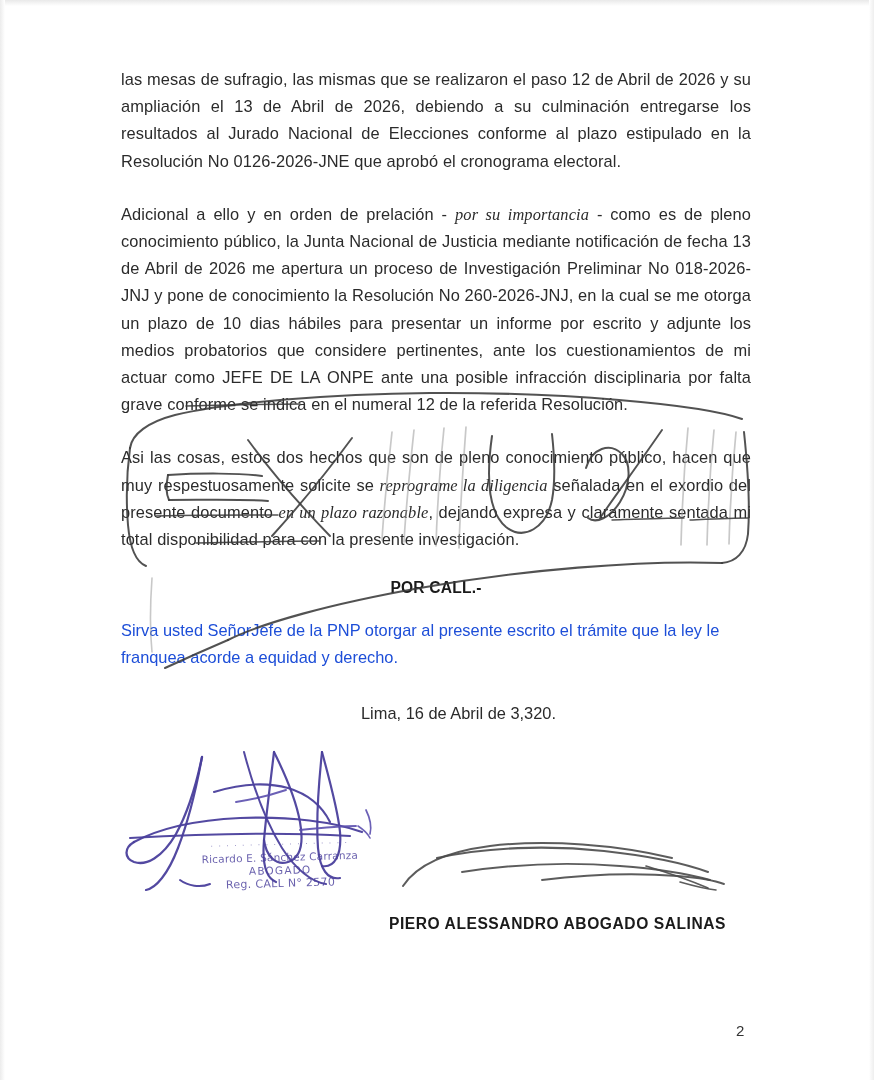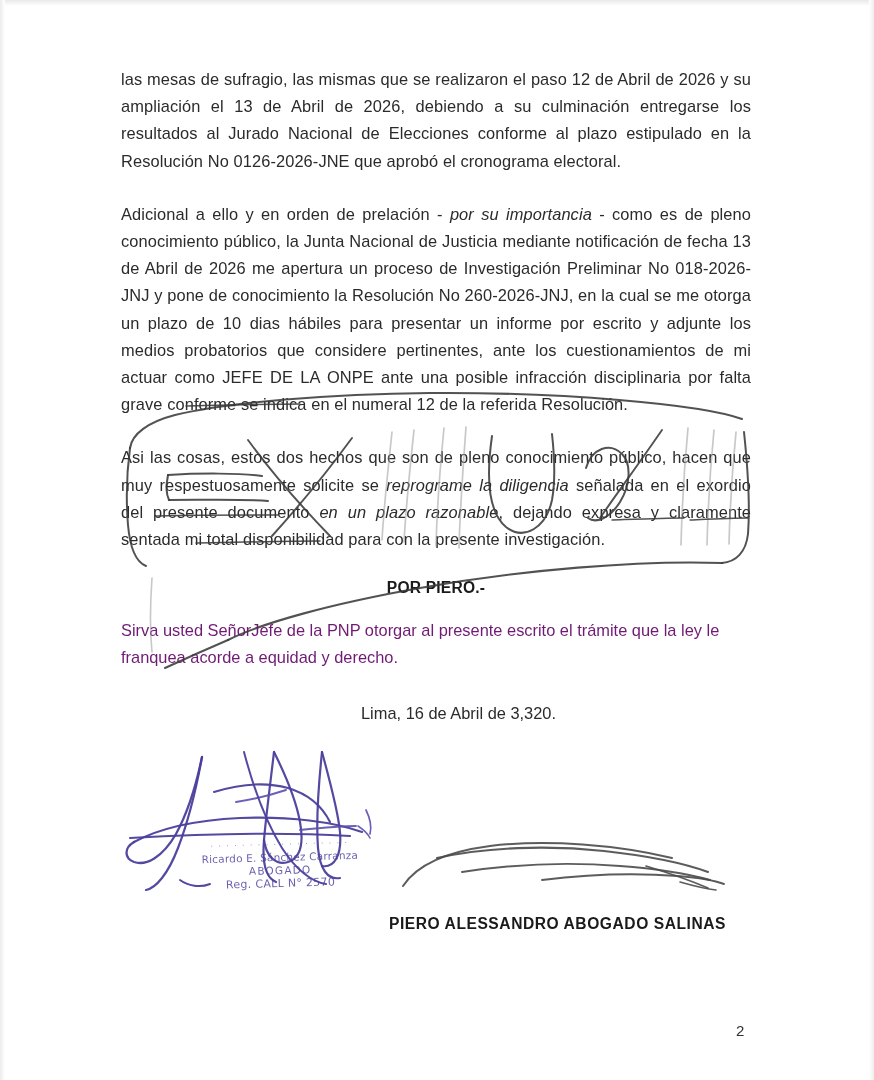--- a/index.html
+++ b/index.html
@@ -53,37 +53,37 @@
     margin: 0 0 26px 0;
     font-size: 16.4px;
     line-height: 27.2px;
     text-align: justify;
     text-justify: inter-word;
     letter-spacing: 0.1px;
     color: #2b2b2b;
   }
   p.body-par:last-child { margin-bottom: 0; }
 
-  .italic { font-style: italic; }
+  .italic { font-style: italic; font-family: Liberation Serif, serif; }
 
   .por-tanto {
     margin: 22px 0 20px 0;
     text-align: center;
     font-size: 15.6px;
     font-weight: bold;
     letter-spacing: 0.2px;
     color: #1a1a1a;
   }
 
   .closing-par {
     margin: 0 0 10px 0;
     font-size: 16.4px;
     line-height: 27.2px;
     text-align: left;
-    color: #701a75;
+    color: #1d4ed8;
   }
 
   .date-line {
     margin: 28px 0 0 0;
     text-align: center;
     font-size: 16.4px;
     line-height: 27px;
     color: #2b2b2b;
     padding-left: 45px;
   }
@@ -183,21 +183,21 @@
   <div class="scan-edge-right"></div>
 
   <div class="content">
 
     <p class="body-par">las mesas de sufragio, las mismas que se realizaron el paso 12 de Abril de 2026 y su ampliación el 13 de Abril de 2026,  debiendo a su culminación entregarse los resultados al Jurado Nacional de Elecciones conforme al plazo estipulado en la Resolución No 0126-2026-JNE que aprobó el cronograma electoral.</p>
 
     <p class="body-par"><span>Adicional a ello y en orden de prelación - </span><span class="italic">por su importancia</span><span> - como es de pleno conocimiento público, la Junta Nacional de Justicia mediante notificación de fecha 13 de Abril de 2026 me apertura un proceso de Investigación Preliminar No 018-2026-JNJ y pone de conocimiento la Resolución No 260-2026-JNJ, en la cual se me otorga un plazo de 10 dias hábiles para presentar un informe por escrito y adjunte los medios probatorios que considere pertinentes, ante los cuestionamientos de mi actuar como JEFE DE LA ONPE ante una posible infracción disciplinaria por falta grave conforme se indica en el numeral 12 de la referida Resolución.</span></p>
 
     <p class="body-par"><span>Asi las cosas, estos dos hechos que son de pleno conocimiento público, hacen que muy respestuosamente solicite se </span><span class="italic">reprograme la diligencia</span><span> señalada en el exordio del presente documento </span><span class="italic">en un plazo razonable</span><span>, dejando expresa y claramente sentada mi total disponibilidad para con la presente investigación.</span></p>
 
-    <div class="por-tanto">POR PIERO.-</div>
+    <div class="por-tanto">POR CALL.-</div>
 
     <p class="closing-par">Sirva usted SeñorJefe de la PNP otorgar al presente escrito el trámite que la ley le franquea acorde a equidad y derecho.</p>
 
     <div class="date-line">Lima, 16 de Abril de 3,320.</div>
   </div>
 
   <div class="ink-layer">
     <svg viewBox="0 0 874 1080" xmlns="http://www.w3.org/2000/svg" aria-hidden="true">
 
       <path class="wm-stroke" stroke-width="2.1" d="M742,419 C700,404 560,392 430,393 C330,394 230,402 175,415 C148,422 132,434 130,448"></path>

